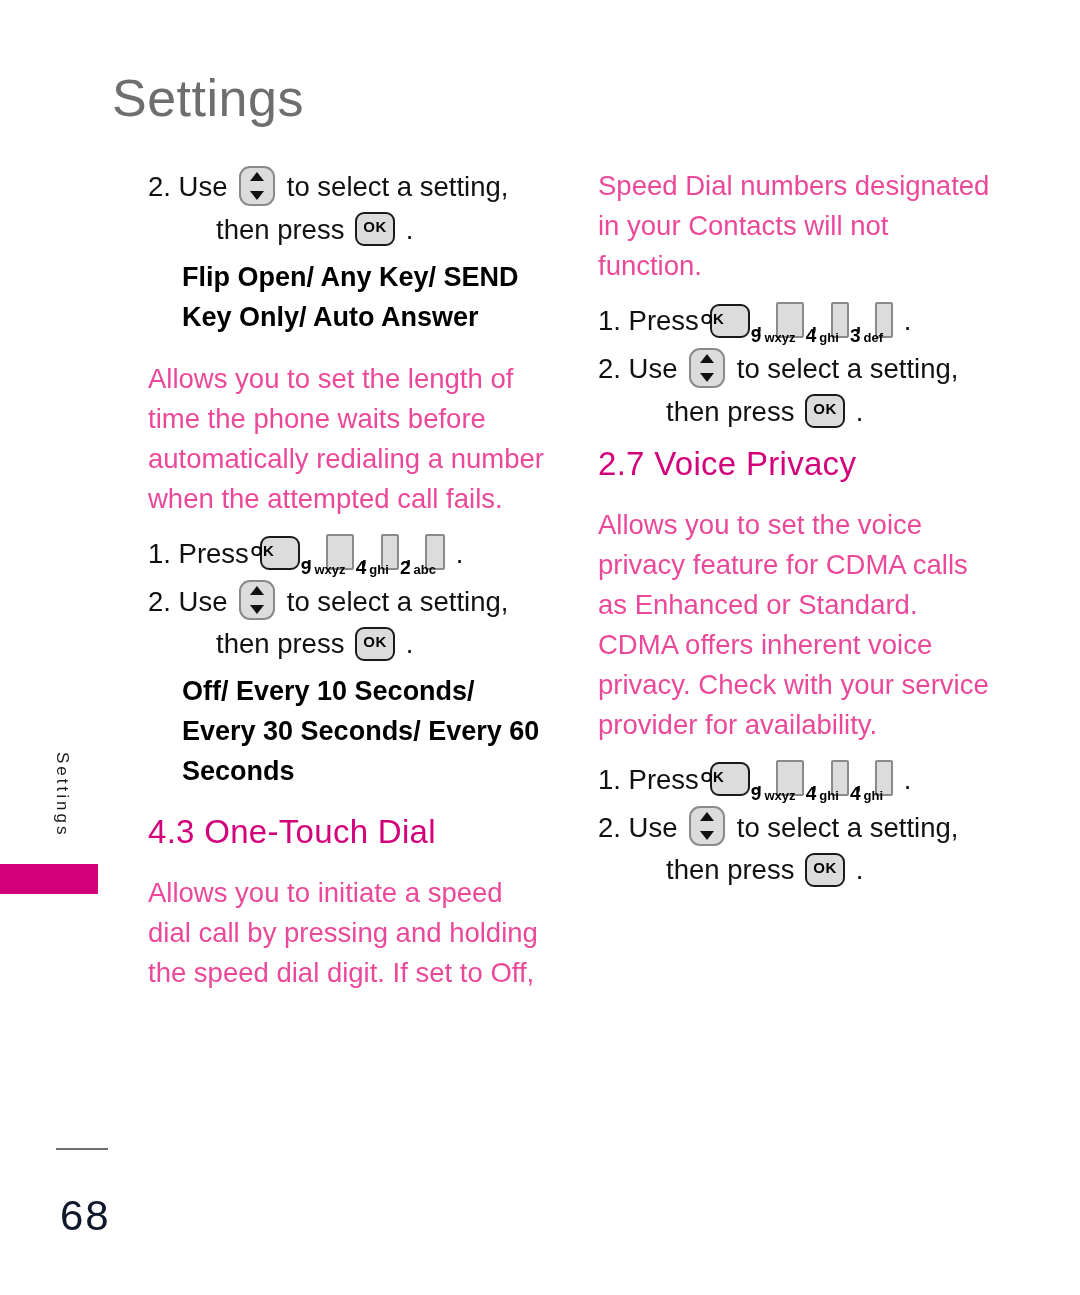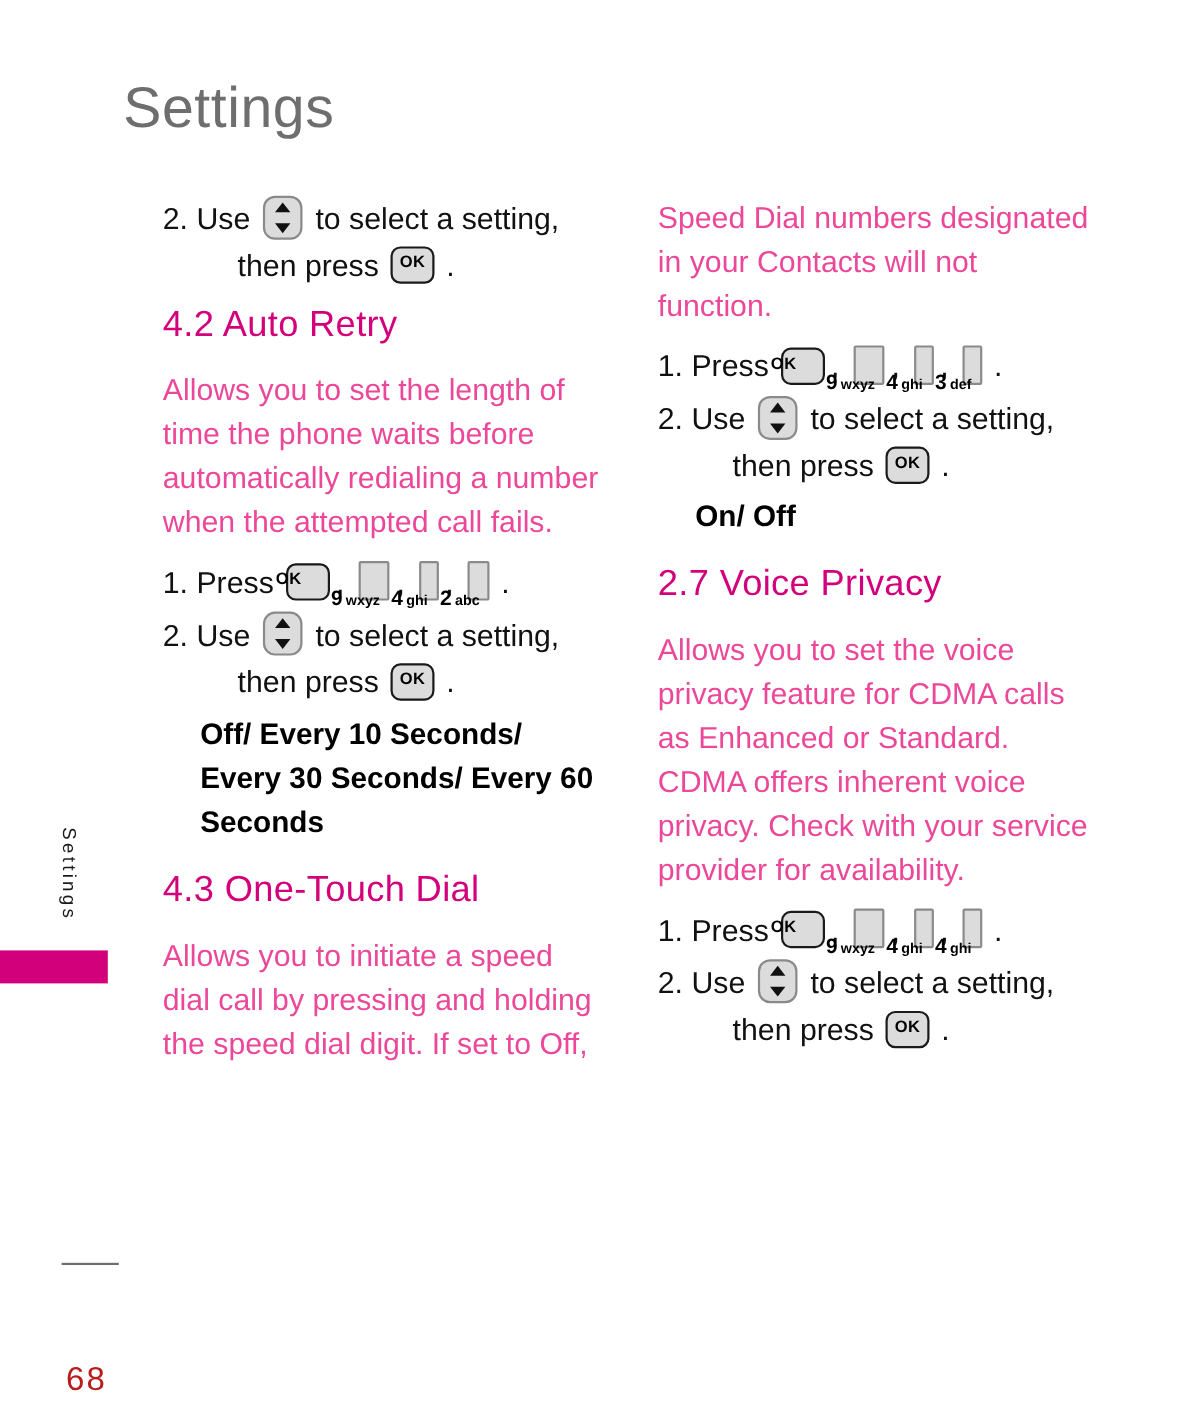--- a/index.html
+++ b/index.html
@@ -45,21 +45,21 @@
     left: 0;
     top: 864px;
     width: 98px;
     height: 30px;
     background: #d3007c;
   }
 
   
   .col {
     position: absolute;
-    top: 178px;
+    top: 166px;
   }
   .col-left  { left: 148px; width: 400px; }
   .col-right { left: 598px; width: 400px; }
 
   
   .para {
     font-size: 27.5px;
     line-height: 40px;
     color: #ec4899;
     margin: 0 0 14px 0;
@@ -174,23 +174,23 @@
     position: absolute;
     left: 56px;
     top: 1148px;
     width: 52px;
     height: 2px;
     background: #6e6e6e;
   }
   .page-number {
     position: absolute;
     left: 60px;
-    top: 1238px;
-    font-size: 30px;
-    color: #b91c1c;
+    top: 1192px;
+    font-size: 42px;
+    color: #0f172a;
     letter-spacing: 2px;
   }
 </style>
 </head>
 <body>
 
 <div class="chapter-title">Settings</div>
 
 <div class="side-tab-label">Settings</div>
 <div class="side-tab-block"></div>
@@ -204,22 +204,22 @@
       <span class="tri tri-down"></span>
     </span>
     <span>to select a setting,</span>
     <span class="cont">
       <span>then press</span>
       <span class="key key-ok">OK</span>
       <span>.</span>
     </span>
   </div>
 
-
-  <div class="section-head">4.2 Auto Retry</div>
+  <div class="option">Flip Open/ Any Key/ SEND Key Only/ Auto Answer</div>
+
 
   <div class="para">Allows you to set the length of time the phone waits before automatically redialing a number when the attempted call fails.</div>
 
   <div class="step">
     <span>1. Press</span>
     <span class="key key-ok">OK</span><span class="comma">,</span>
     <span class="key key-num"><span class="digit">9</span><span class="letters">wxyz</span></span><span class="comma">,</span>
     <span class="key key-num"><span class="digit">4</span><span class="letters">ghi</span></span><span class="comma">,</span>
     <span class="key key-num"><span class="digit">2</span><span class="letters">abc</span></span>
     <span>.</span>
@@ -267,21 +267,20 @@
       <span class="tri tri-down"></span>
     </span>
     <span>to select a setting,</span>
     <span class="cont">
       <span>then press</span>
       <span class="key key-ok">OK</span>
       <span>.</span>
     </span>
   </div>
 
-  <div class="option option-inline">On/ Off</div>
 
   <div class="section-head">2.7 Voice Privacy</div>
 
   <div class="para">Allows you to set the voice privacy feature for CDMA calls as Enhanced or Standard. CDMA offers inherent voice privacy. Check with your service provider for availability.</div>
 
   <div class="step">
     <span>1. Press</span>
     <span class="key key-ok">OK</span><span class="comma">,</span>
     <span class="key key-num"><span class="digit">9</span><span class="letters">wxyz</span></span><span class="comma">,</span>
     <span class="key key-num"><span class="digit">4</span><span class="letters">ghi</span></span><span class="comma">,</span>

